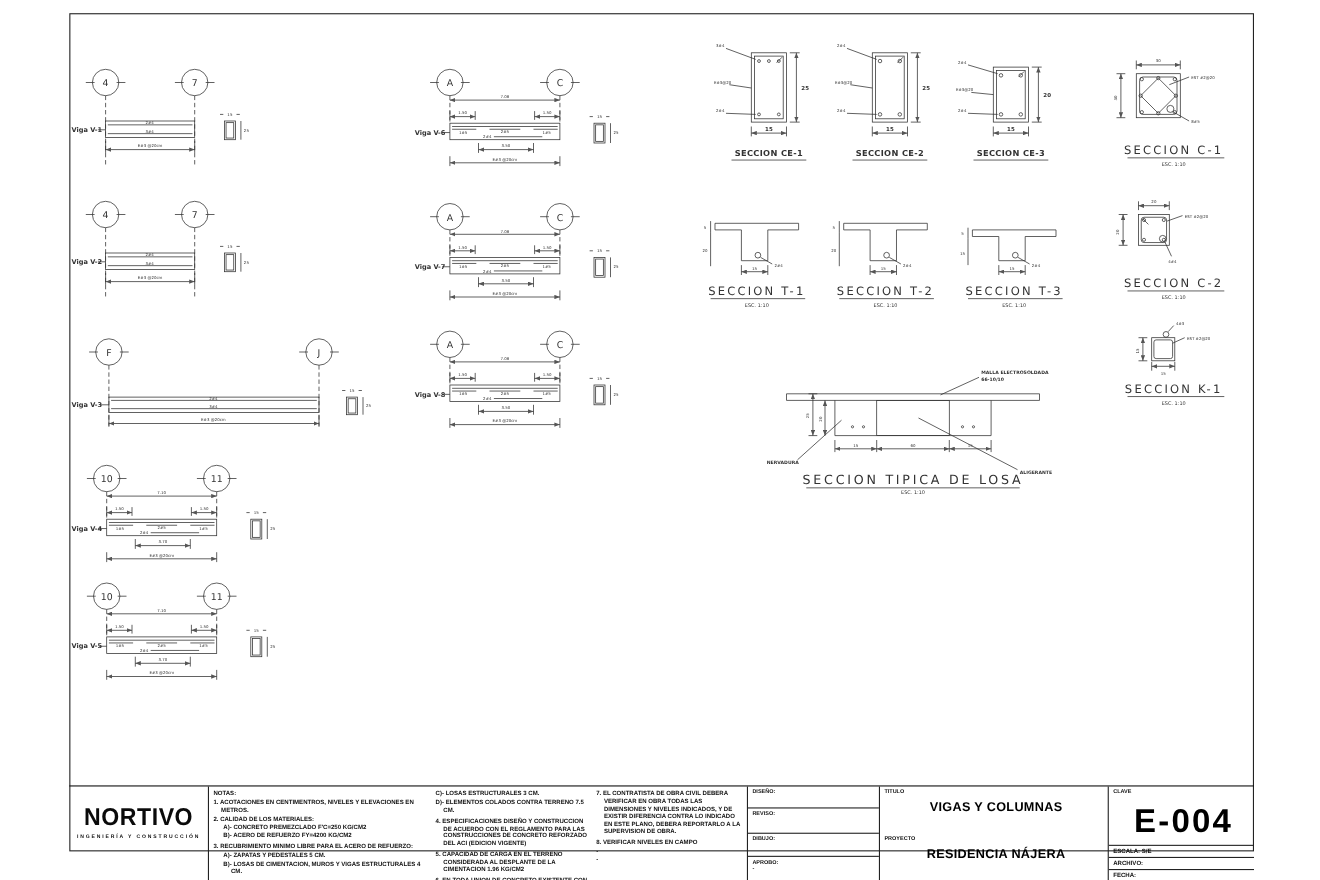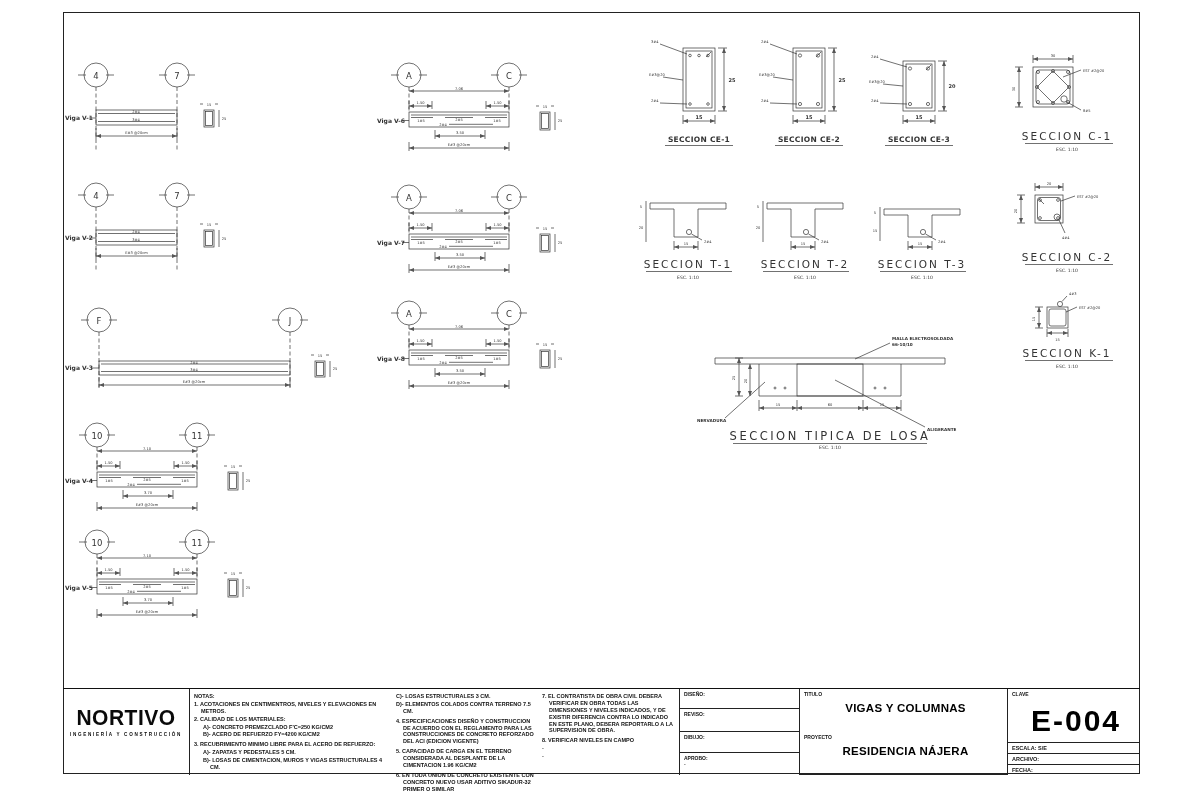--- a/index.html
+++ b/index.html
@@ -22,21 +22,21 @@
   .lbl{font-size:6px;font-weight:bold;fill:#111;}
   .ann{font-size:3.6px;fill:#444;text-anchor:middle;}
   .annL{font-size:3.6px;fill:#444;}
   .big{font-size:5px;font-weight:bold;fill:#111;text-anchor:middle;}
   .ce-lbl{font-size:7.5px;font-weight:bold;fill:#111;text-anchor:middle;letter-spacing:.3px;}
   .gray-lbl{font-size:10.5px;fill:#808080;letter-spacing:2px;text-anchor:middle;}
   .losa-lbl{font-size:11.5px;fill:#808080;letter-spacing:2.5px;text-anchor:middle;}
   .esc{font-size:4.5px;fill:#999;text-anchor:middle;}
   .callout{font-size:4.2px;font-weight:bold;fill:#222;}
   
-  .band{position:absolute;left:63px;top:688px;width:1077px;height:86px;
+  .band{position:absolute;left:63px;top:714px;width:1077px;height:86px;
         border-top:1.5px solid #111;box-sizing:border-box;padding-left:34px;}
   .cell{position:absolute;top:0;height:86px;box-sizing:border-box;}
   .logo-cell{left:0;width:127px;border-right:1px solid #222;text-align:center;padding-top:17px;}
   .logo-name{font-size:21px;font-weight:900;color:#0a0a0a;letter-spacing:.5px;
              font-family:"Liberation Sans",sans-serif;transform:scaleY(1.05);}
   .logo-tag{font-size:4.6px;font-weight:700;color:#0a0a0a;letter-spacing:1.7px;margin-top:2px;}
   .notes-cell{left:127px;width:490px;border-right:1px solid #222;}
   .ncol{position:absolute;top:4px;font-size:5.5px;line-height:1.25;font-weight:700;color:#111;}
   .ncol div{padding-left:7px;text-indent:-7px;margin-bottom:1px;}
   .ncol .sub{margin-left:9px;}

